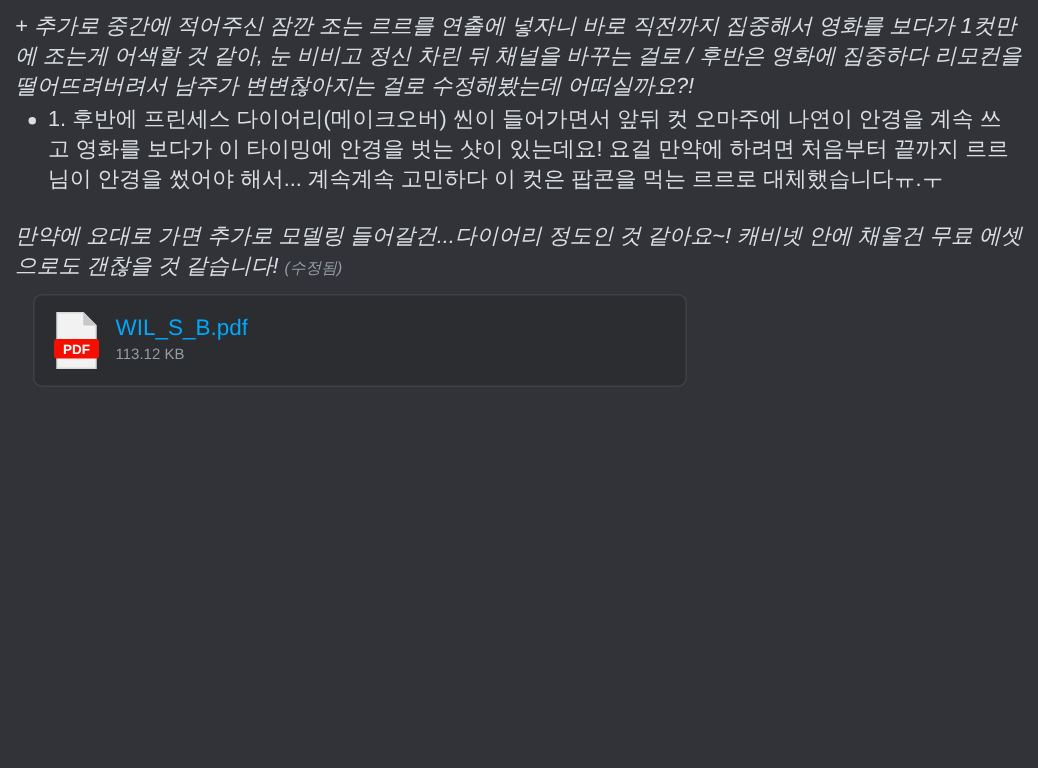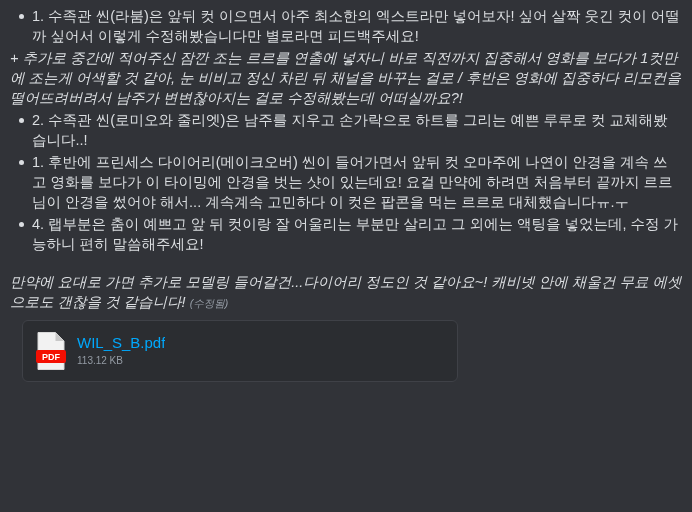--- a/index.html
+++ b/index.html
@@ -95,37 +95,26 @@
     color: #949ba4;
     font-size: 10px;
     margin-top: 2px;
   }
 </style>
 </head>
 <body>
 
 <div class="message">
 
-  <ul class="bullets">
-    <li>
-      <span>1. 수족관 씬(라붐)은 앞뒤 컷 이으면서 아주 최소한의 엑스트라만 넣어보자! 싶어 살짝 웃긴 컷이 어떨까 싶어서 이렇게 수정해봤습니다만 별로라면 피드백주세요!</span>
-    </li>
-  </ul>
 
   <div class="para">+ 추가로 중간에 적어주신 잠깐 조는 르르를 연출에 넣자니 바로 직전까지 집중해서 영화를 보다가 1컷만에 조는게 어색할 것 같아, 눈 비비고 정신 차린 뒤 채널을 바꾸는 걸로 / 후반은 영화에 집중하다 리모컨을 떨어뜨려버려서 남주가 변변찮아지는 걸로 수정해봤는데 어떠실까요?!</div>
 
   <ul class="bullets">
     <li>
-      <span>2. 수족관 씬(로미오와 줄리엣)은 남주를 지우고 손가락으로 하트를 그리는 예쁜 루루로 컷 교체해봤습니다..!</span>
-    </li>
-    <li>
       <span>1. 후반에 프린세스 다이어리(메이크오버) 씬이 들어가면서 앞뒤 컷 오마주에 나연이 안경을 계속 쓰고 영화를 보다가 이 타이밍에 안경을 벗는 샷이 있는데요! 요걸 만약에 하려면 처음부터 끝까지 르르님이 안경을 썼어야 해서... 계속계속 고민하다 이 컷은 팝콘을 먹는 르르로 대체했습니다ㅠ.ㅜ</span>
-    </li>
-    <li>
-      <span>4. 랩부분은 춤이 예쁘고 앞 뒤 컷이랑 잘 어울리는 부분만 살리고 그 외에는 액팅을 넣었는데, 수정 가능하니 편히 말씀해주세요!</span>
     </li>
   </ul>
 
 
   <div class="spacer"></div>
 
   <div class="para">
     <span>만약에 요대로 가면 추가로 모델링 들어갈건...다이어리 정도인 것 같아요~! 캐비넷 안에 채울건 무료 에셋으로도 갠찮을 것 같습니다!</span>
     <span class="edited">(수정됨)</span>
   </div>

